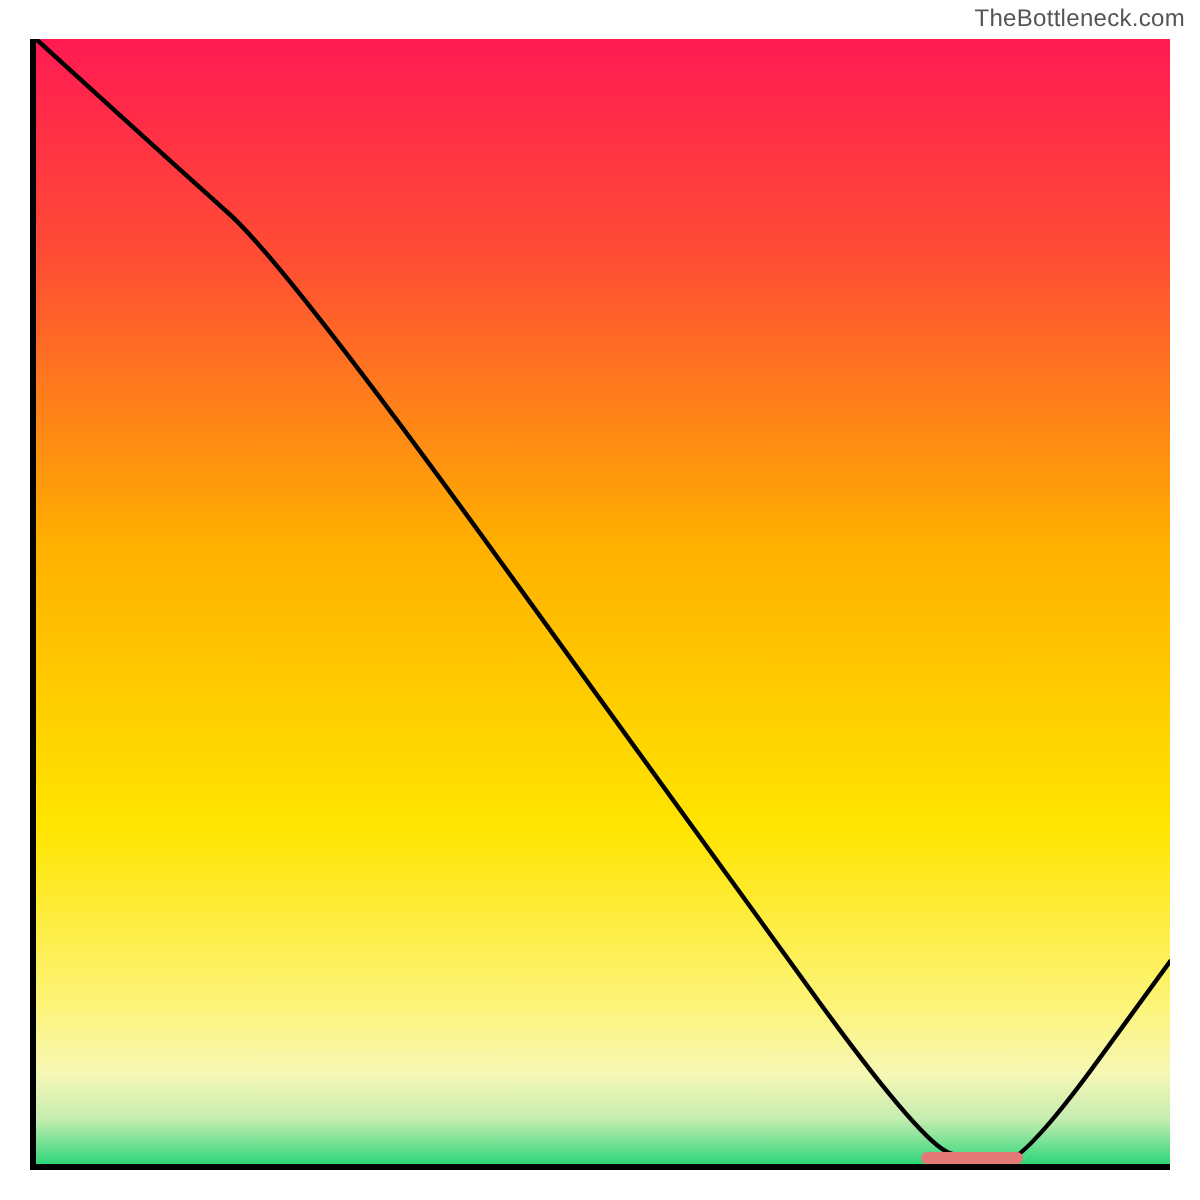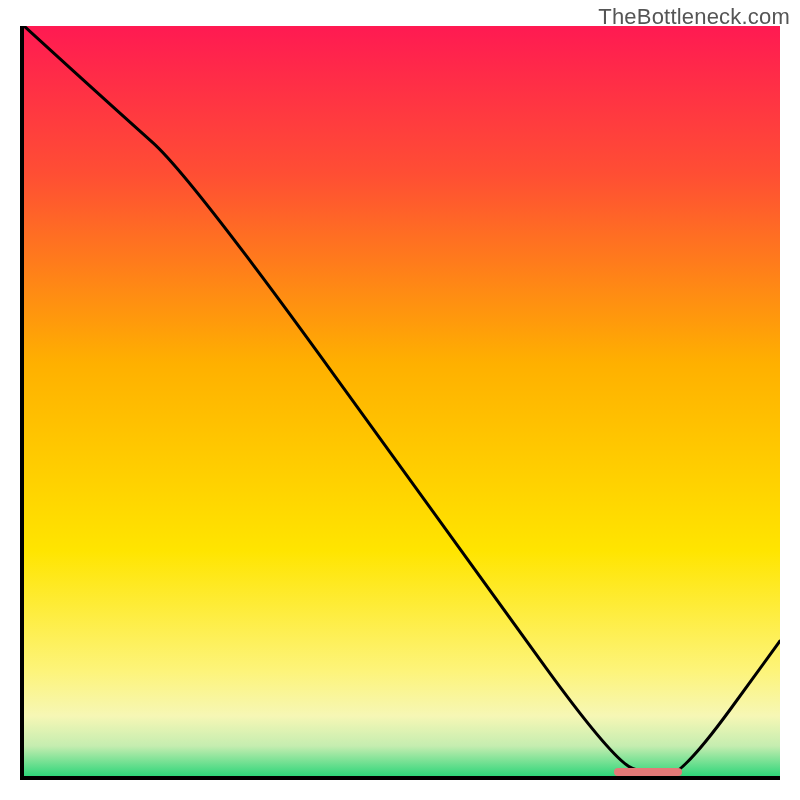--- a/index.html
+++ b/index.html
@@ -13,21 +13,21 @@
   }
   .wrap {
     position: relative;
     width: 800px;
     height: 800px;
   }
   .attribution {
     position: absolute;
     top: 4px;
     right: 10px;
-    font-size: 22px;
+    font-size: 16px;
     color: #555555;
     letter-spacing: 0.2px;
   }
   .plot-frame {
     position: absolute;
     left: 20px;
     top: 26px;
     width: 760px;
     height: 754px;
     border-left: 4px solid #000;

